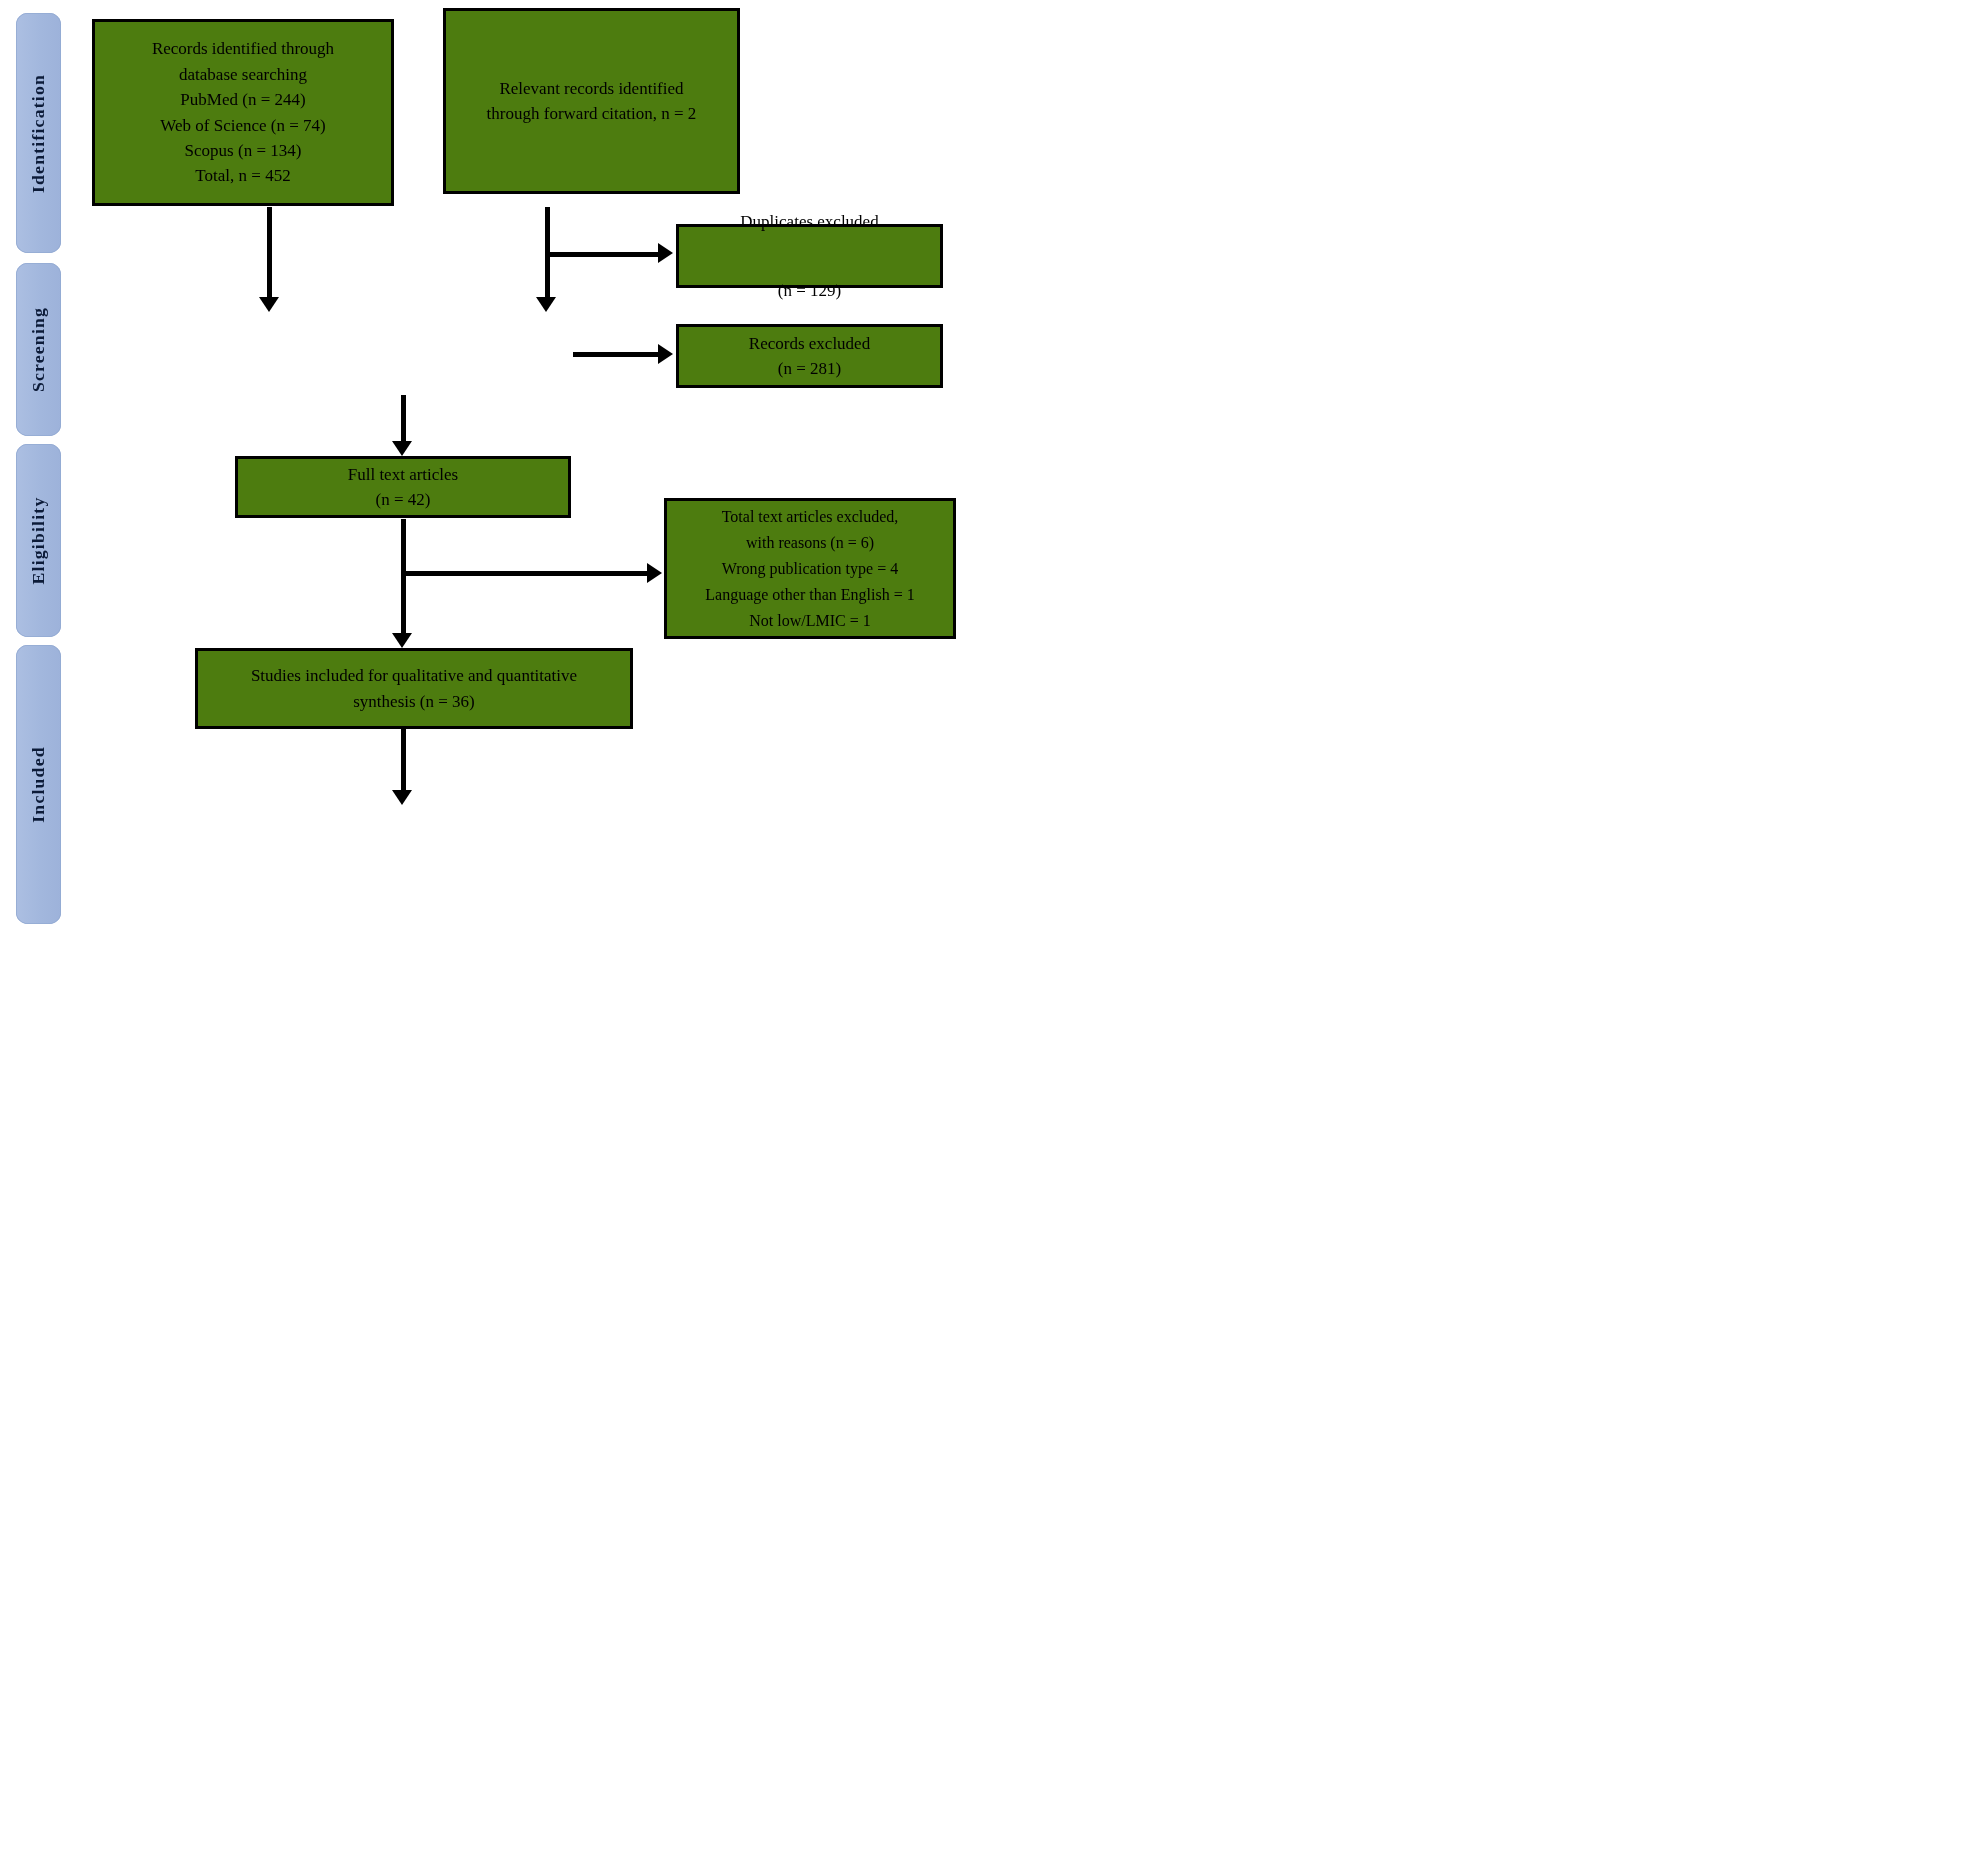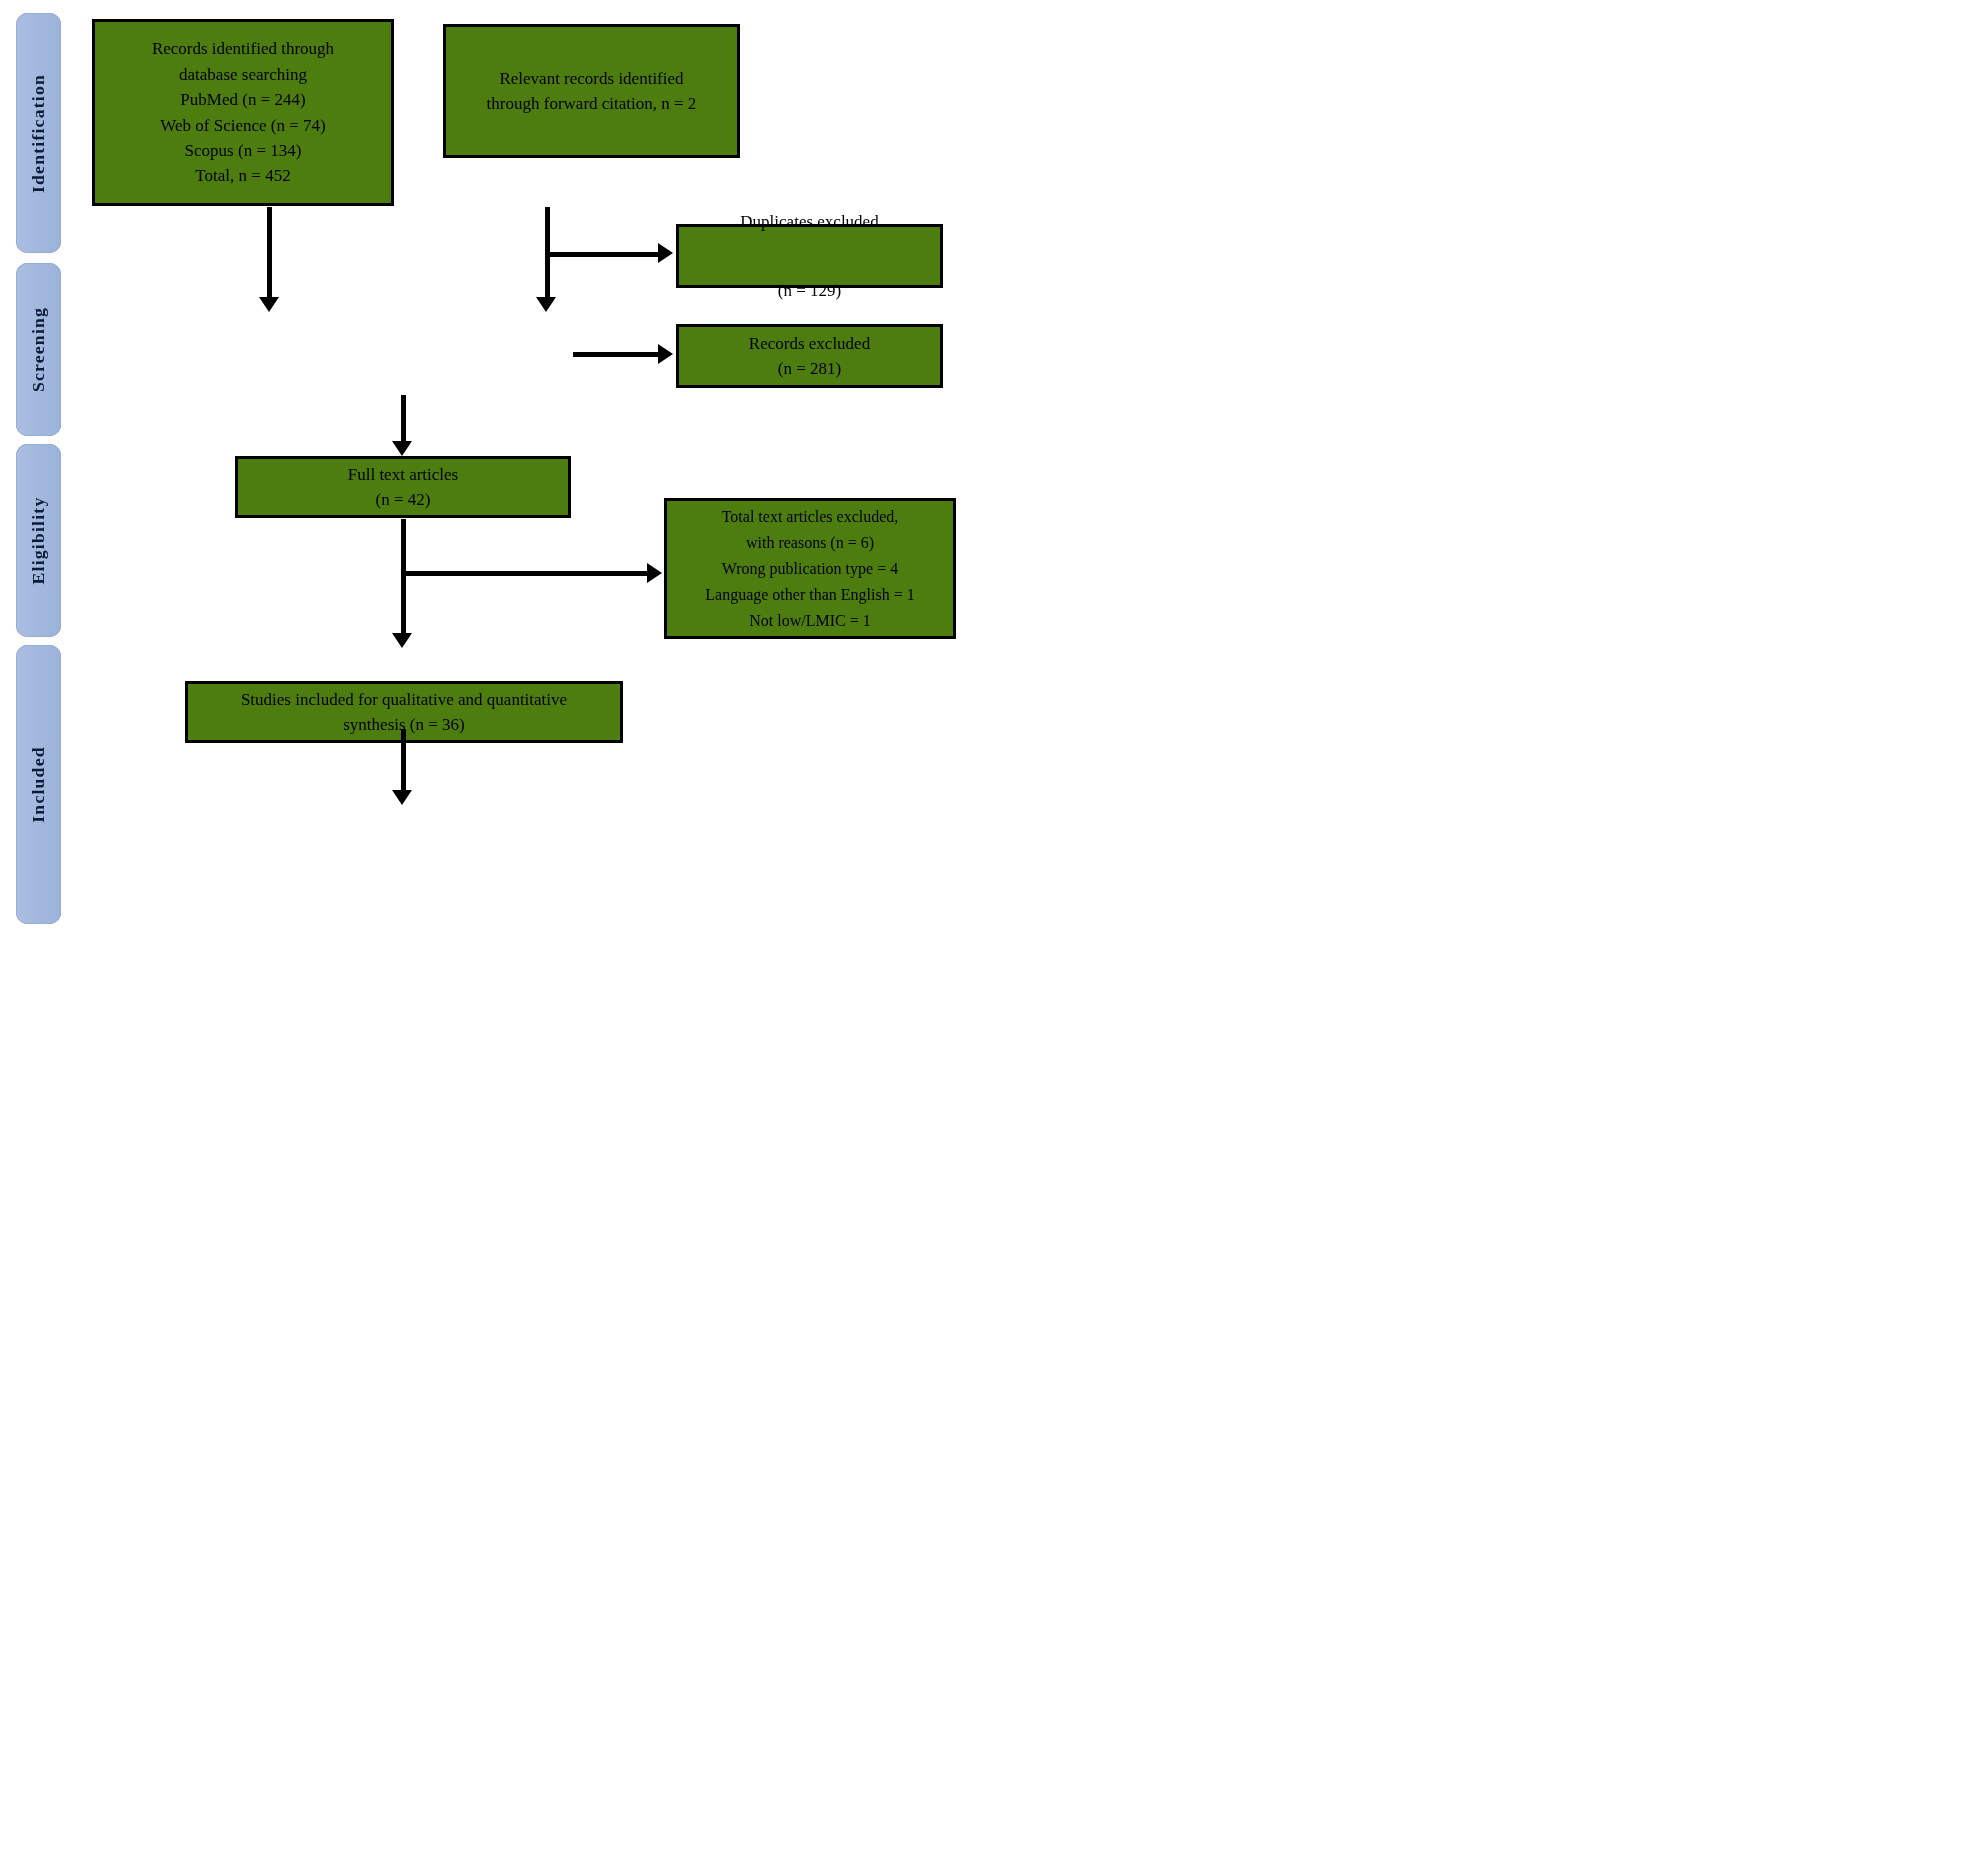--- a/index.html
+++ b/index.html
@@ -78,21 +78,21 @@
 
   <div class="box" style="left:92px;top:19px;width:302px;height:187px;">
     <div class="bl">Records identified  through</div>
     <div class="bl">database searching</div>
     <div class="bl">PubMed (n = 244)</div>
     <div class="bl">Web of Science  (n = 74)</div>
     <div class="bl">Scopus  (n = 134)</div>
     <div class="bl">Total,  n = 452</div>
   </div>
 
-  <div class="box" style="left:443px;top:24px;width:297px;height:134px;">
+  <div class="box" style="left:443px;top:8px;width:297px;height:186px;">
     <div class="bl">Relevant  records identified</div>
     <div class="bl">through  forward citation,   n = 2</div>
   </div>
 
   <div class="box" style="left:676px;top:224px;width:267px;height:64px;gap:44px;">
     <div class="bl">Duplicates  excluded</div>
     <div class="bl">(n = 129)</div>
   </div>
 
 
@@ -107,21 +107,21 @@
   </div>
 
   <div class="box small-lh" style="left:664px;top:498px;width:292px;height:141px;">
     <div class="bl">Total  text articles  excluded,</div>
     <div class="bl">with reasons (n = 6)</div>
     <div class="bl">Wrong  publication  type = 4</div>
     <div class="bl">Language  other  than  English  = 1</div>
     <div class="bl">Not low/LMIC  = 1</div>
   </div>
 
-  <div class="box" style="left:185px;top:648px;width:438px;height:62px;margin-top:33px;">
+  <div class="box" style="left:195px;top:648px;width:438px;height:81px;">
     <div class="bl">Studies  included  for qualitative  and quantitative</div>
     <div class="bl">synthesis  (n = 36)</div>
   </div>
 
 
   <div class="vline" style="left:267px;top:207px;height:92px;"></div>
   <div class="head-down" style="left:259px;top:297px;"></div>
 
   <div class="vline" style="left:545px;top:207px;height:92px;"></div>
   <div class="head-down" style="left:536px;top:297px;"></div>

